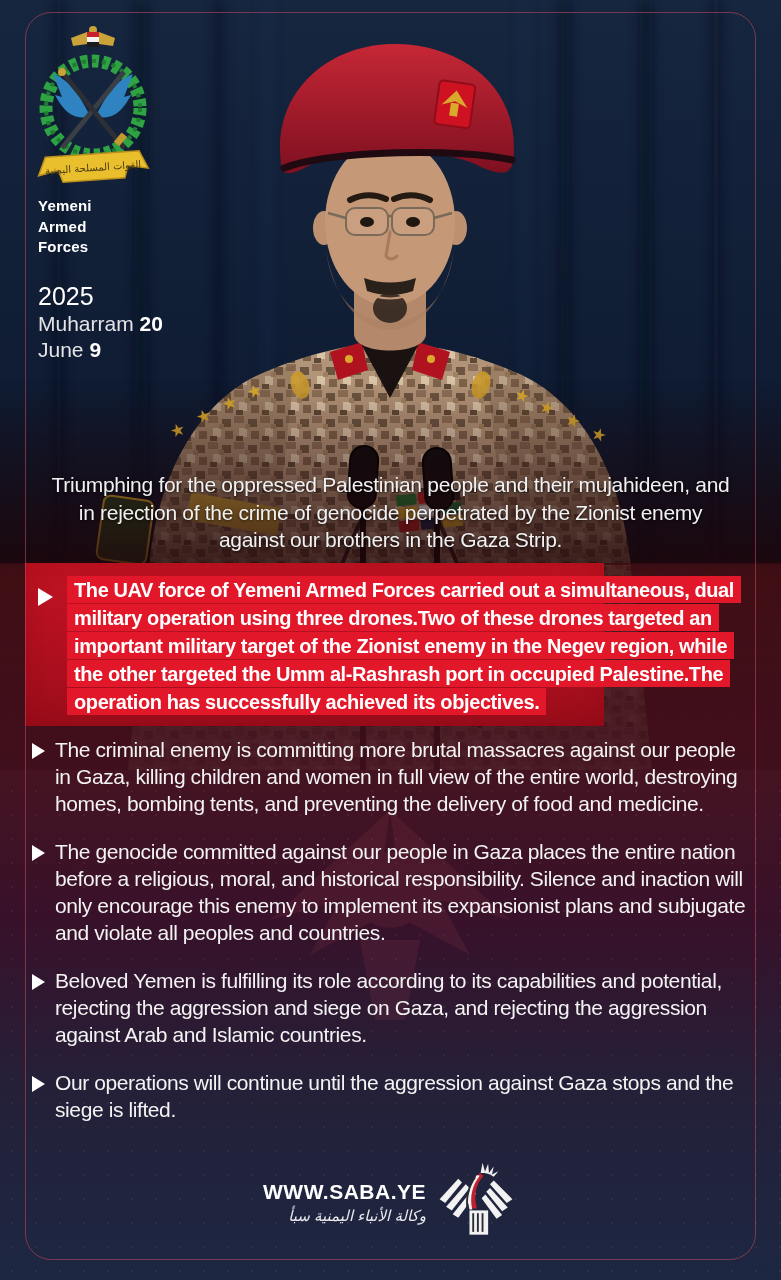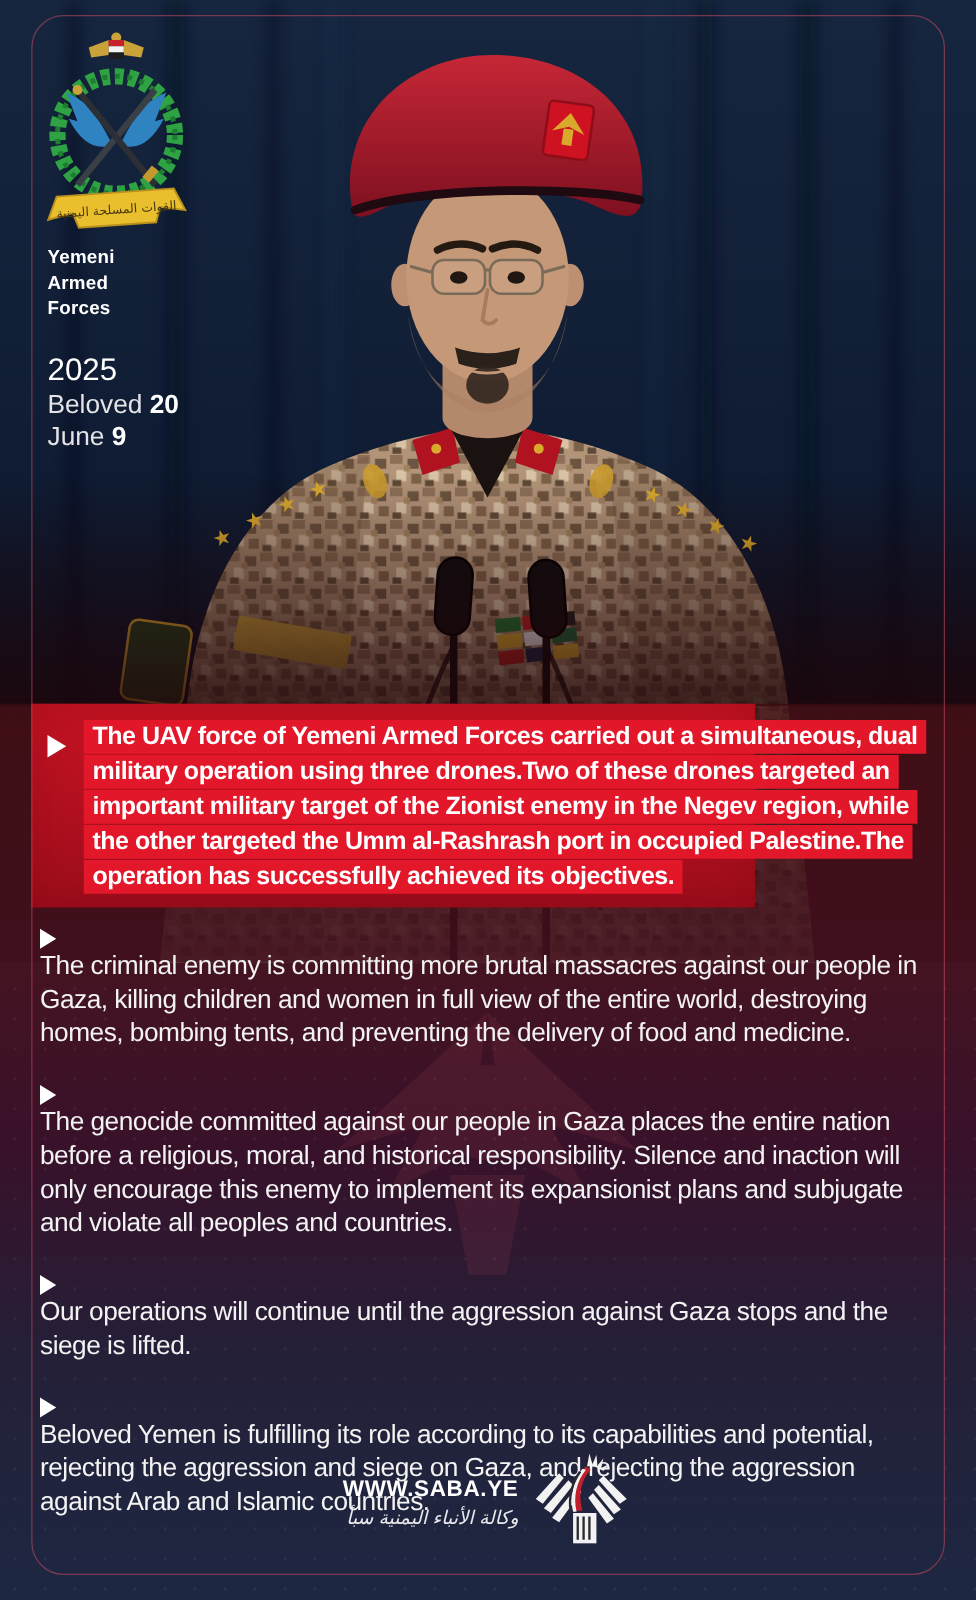--- a/index.html
+++ b/index.html
@@ -43,28 +43,28 @@
     box-shadow:inset 0 0 40px rgba(120,0,10,0.35);}
   .red-band-text{position:absolute;left:42px;top:12px;width:680px;color:#fff;
     font-size:20px;font-weight:700;line-height:28px;letter-spacing:-0.4px;}
   .hl{background:#e2172a;padding:2.5px 7px;
     -webkit-box-decoration-break:clone;box-decoration-break:clone;}
   .tri-big{position:absolute;left:13px;top:25px;width:0;height:0;
     border-left:15px solid #fff;border-top:9px solid transparent;border-bottom:9px solid transparent;}
   
   .bullets{left:32px;top:736px;width:714px;z-index:5;}
   .bullet{display:flex;align-items:flex-start;margin-bottom:21px;color:#f3f3f3;
-    font-size:21px;line-height:27px;letter-spacing:-0.4px;flex-direction:column;}
+    font-size:21px;line-height:27px;letter-spacing:-0.4px;}
   .tri{flex:0 0 auto;width:0;height:0;margin:7px 10px 0 0;
     border-left:13px solid #fff;border-top:8px solid transparent;border-bottom:8px solid transparent;}
   
   .footer{left:0;top:1160px;width:781px;z-index:7;display:flex;justify-content:center;
     align-items:center;}
   .footer-text{text-align:right;color:#fff;}
-  .site{font-size:18px;font-weight:600;letter-spacing:0.5px;}
+  .site{font-size:21px;font-weight:600;letter-spacing:0.5px;}
   .agency{font-size:15px;margin-top:3px;color:#e9e9ee;font-style:italic;}
   .saba-logo{width:84px;height:84px;margin-left:8px;}
 </style>
 </head>
 <body>
 
 <div class="poster">
 
   <svg class="abs photo" viewBox="0 0 781 770" width="781" height="770" aria-hidden="true">
     <defs>
@@ -229,53 +229,54 @@
       <path d="M20,134 L114,134 L122,152 L102,148 L98,160 L36,160 L32,148 L12,152 Z" fill="#e9bf2e" stroke="#b98f1d" stroke-width="1.5"></path>
       <text x="67" y="151" text-anchor="middle" font-size="10" fill="#4a3a10" font-family="DejaVu Sans, sans-serif">القوات المسلحة اليمنية</text>
     </g>
   </svg>
 
   <div class="abs org-title">Yemeni Armed Forces</div>
 
   <div class="abs date-block">
     <div class="date-year">2025</div>
     <div class="date-row">
-      <span>Beloved</span>
+      <span>Muharram</span>
       <b>20</b>
     </div>
     <div class="date-row">
       <span>June</span>
       <b>9</b>
     </div>
   </div>
 
+  <div class="abs intro">Triumphing for the oppressed Palestinian people and their mujahideen, and in rejection of the crime of genocide perpetrated by the Zionist enemy against our brothers in the Gaza Strip.</div>
 
   <div class="abs red-band">
     <div class="tri-big"></div>
     <div class="red-band-text">
       <span class="hl">The UAV force of Yemeni Armed Forces  carried out a simultaneous, dual military operation using three drones.Two of these drones targeted an important military target of the Zionist enemy in the Negev region, while the other targeted the Umm al-Rashrash port in occupied Palestine.The operation has successfully achieved its objectives.</span>
     </div>
   </div>
 
   <div class="abs bullets">
     <div class="bullet">
       <div class="tri"></div>
       <span>The criminal enemy is committing more brutal massacres against our people in Gaza, killing children and women in full view of the entire world, destroying homes, bombing tents, and preventing the delivery of food and medicine.</span>
     </div>
     <div class="bullet">
       <div class="tri"></div>
       <span>The genocide committed against our people in Gaza places the entire nation before a religious, moral, and historical responsibility. Silence and inaction will only encourage this enemy to implement its expansionist plans and subjugate and violate all peoples and countries.</span>
     </div>
     <div class="bullet">
       <div class="tri"></div>
-      <span>Our operations will continue until the aggression against Gaza stops and the siege is lifted.</span>
+      <span>Beloved Yemen is fulfilling its role according to its capabilities and potential, rejecting the aggression and siege on Gaza, and rejecting the aggression against Arab and Islamic countries.</span>
     </div>
     <div class="bullet">
       <div class="tri"></div>
-      <span>Beloved Yemen is fulfilling its role according to its capabilities and potential, rejecting the aggression and siege on Gaza, and rejecting the aggression against Arab and Islamic countries.</span>
+      <span>Our operations will continue until the aggression against Gaza stops and the siege is lifted.</span>
     </div>
   </div>
 
   <div class="abs footer">
     <div class="footer-text">
       <div class="site">WWW.SABA.YE</div>
       <div class="agency" dir="rtl">وكالة الأنباء اليمنية سبأ</div>
     </div>
     <svg class="saba-logo" viewBox="0 0 90 90">
 

